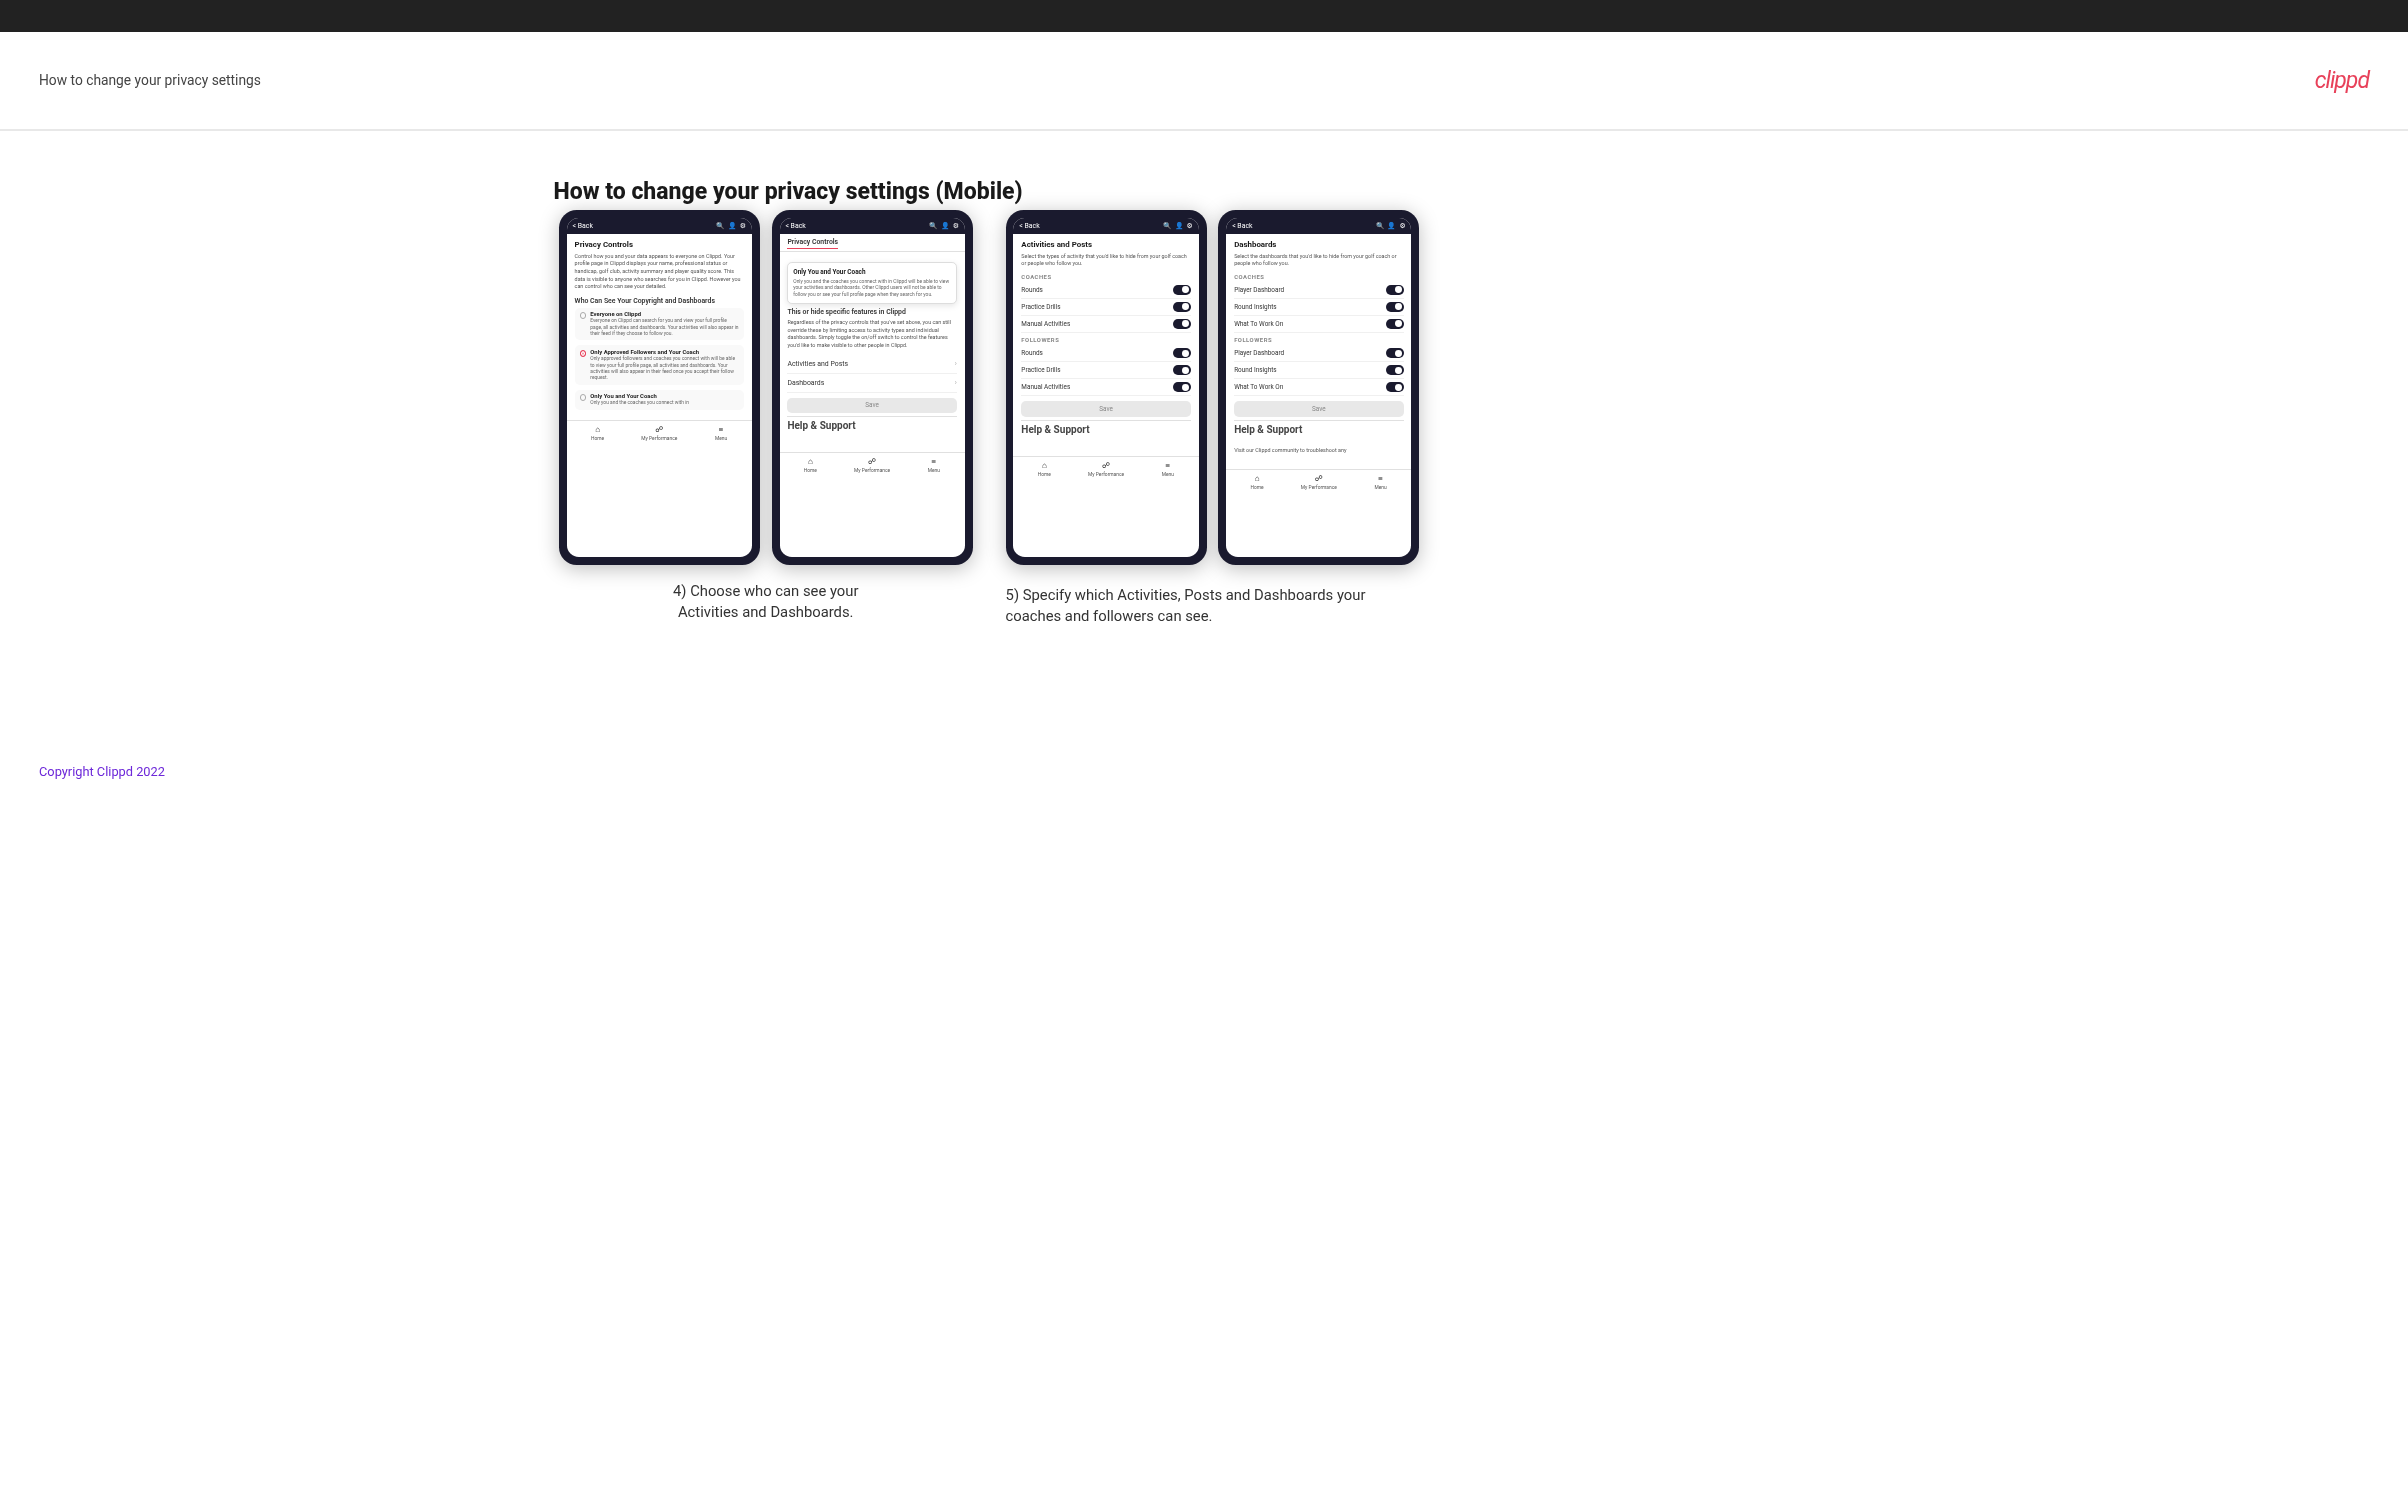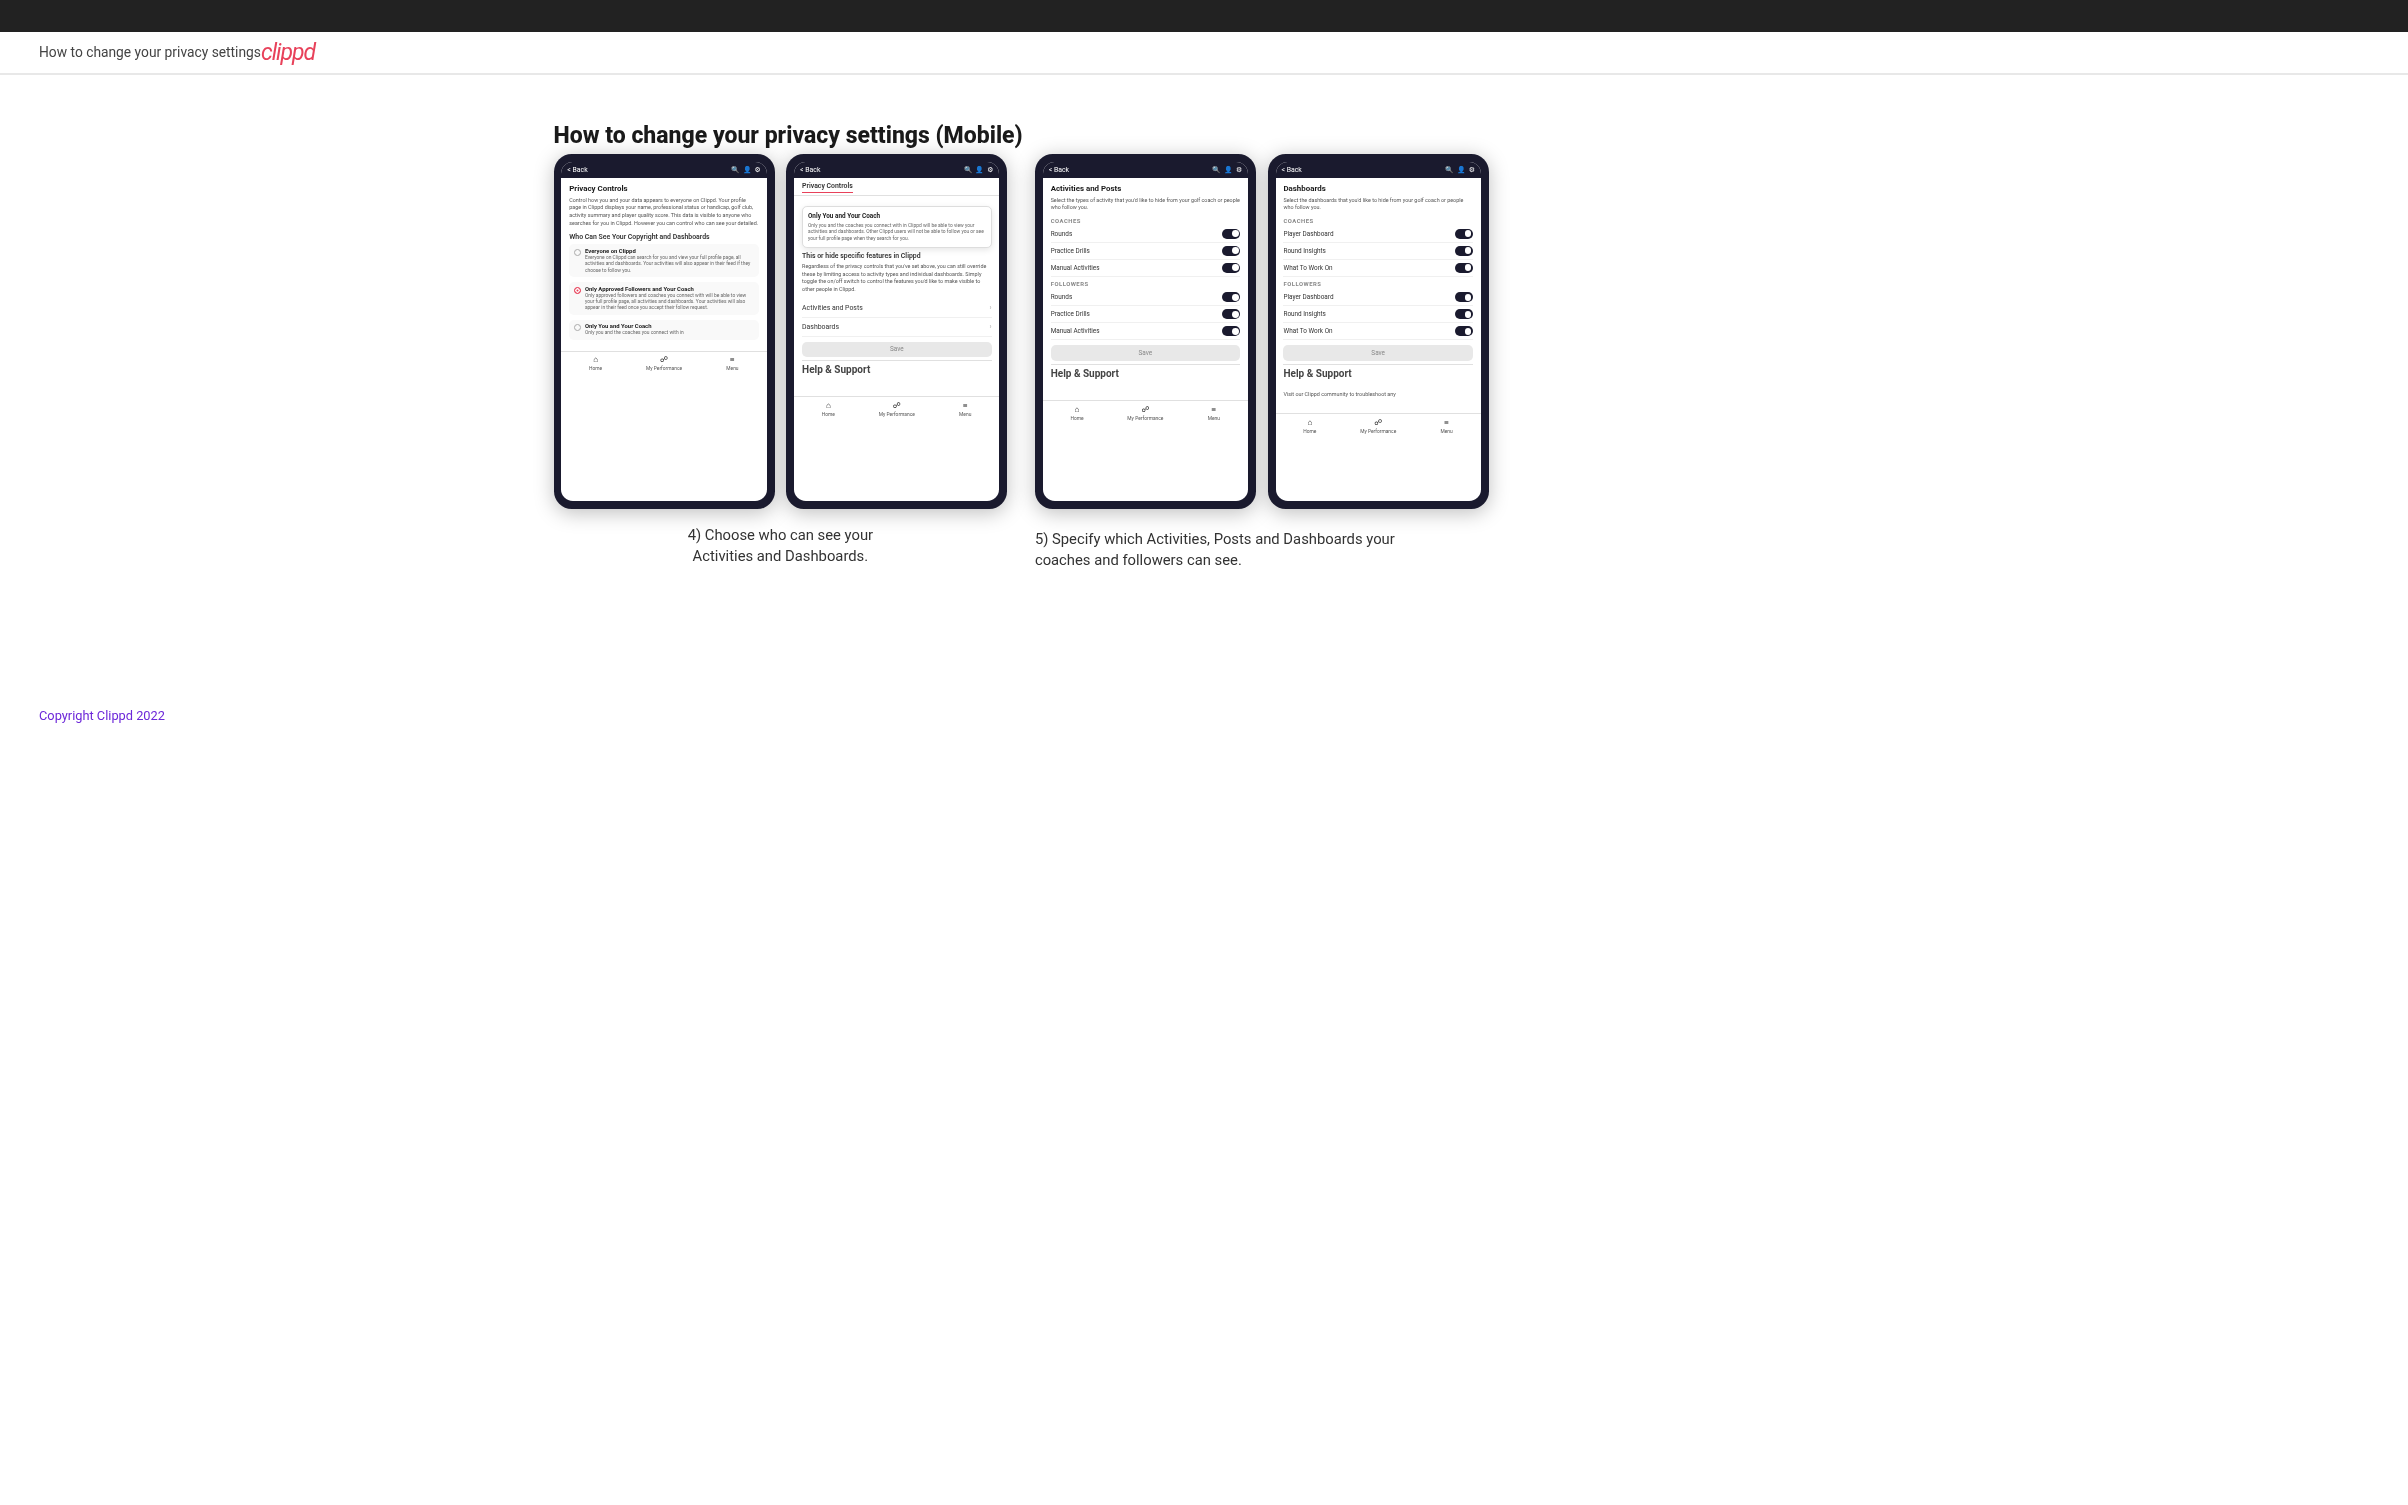--- a/index.html
+++ b/index.html
@@ -14,21 +14,22 @@
     .top-bar {
       background: #222;
       height: 31.5px;
       width: 100%;
     }
 
     
     .header {
       display: flex;
       align-items: center;
-      padding: 7px 39px;
+      justify-content: space-between;
+      padding: 35px 39px;
       border-bottom: 2px solid #e8e8e8;
     }
     .header-title {
       font-size: 13.8px;
       color: #444;
     }
     .logo {
       font-size: 23px;
       font-weight: 400;
       color: #e8415a;
@@ -60,21 +61,21 @@
       display: flex;
       gap: 27.6px;
       margin-bottom: 31.5px;
     }
 
     
     .phone-mockup {
       background: #1a1a2e;
       border-radius: 17.7px;
       overflow: hidden;
-      width: 221px;
+      width: 201px;
       min-height: 355px;
       box-shadow: 0 3.9px 19.7px rgba(0,0,0,0.25);
       font-size: 6.4px;
       flex-shrink: 0;
     }
 
     .phone-screen {
       background: #fff;
       margin: 7.9px;
       border-radius: 11.8px;

